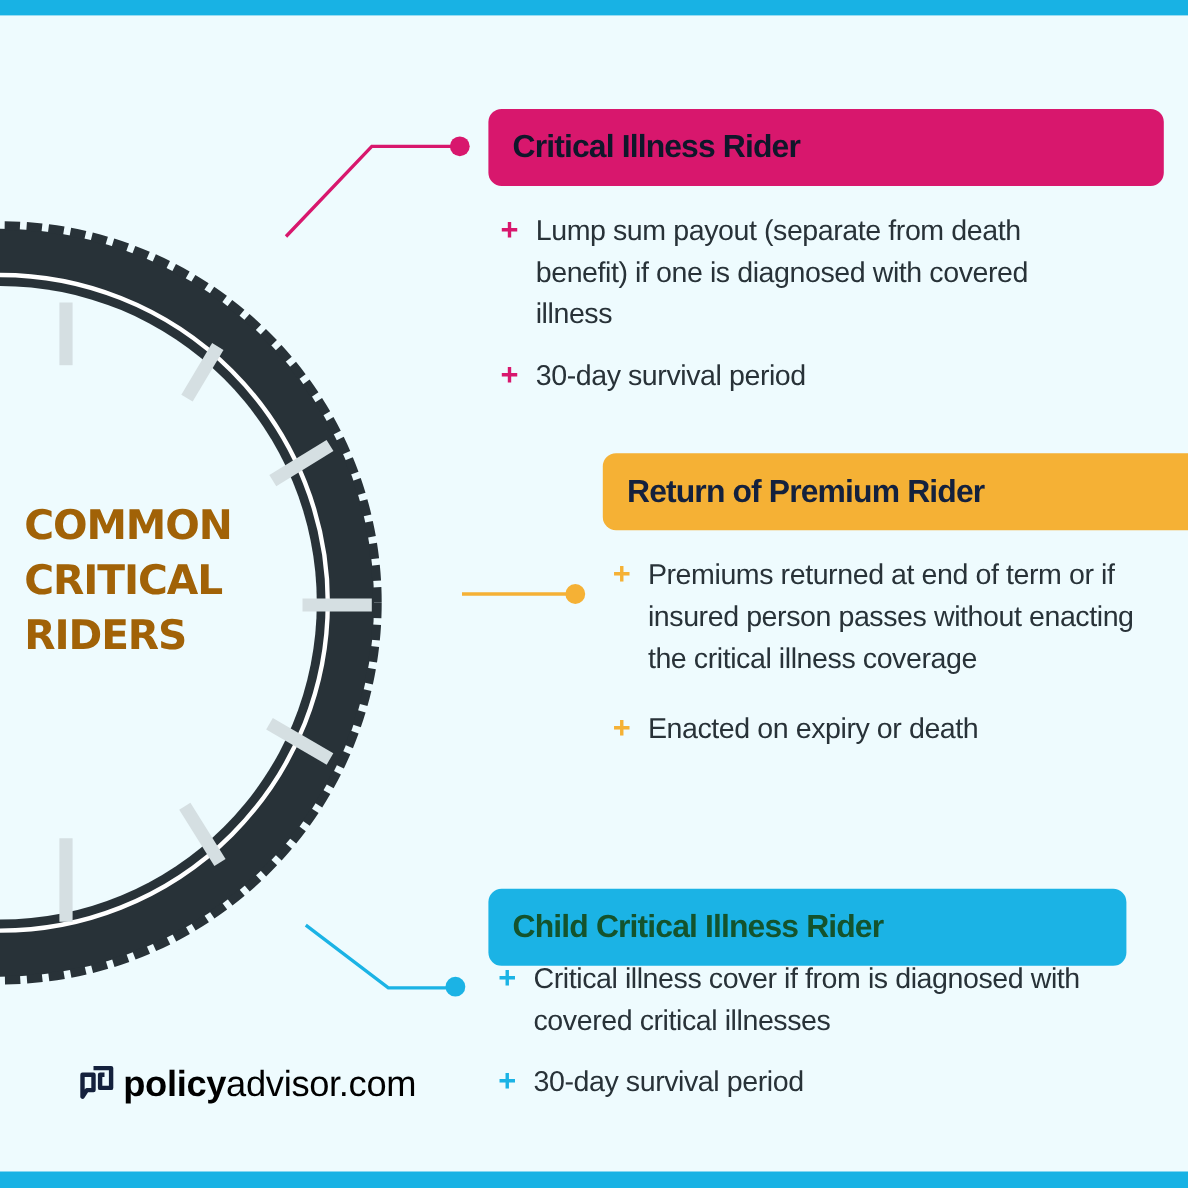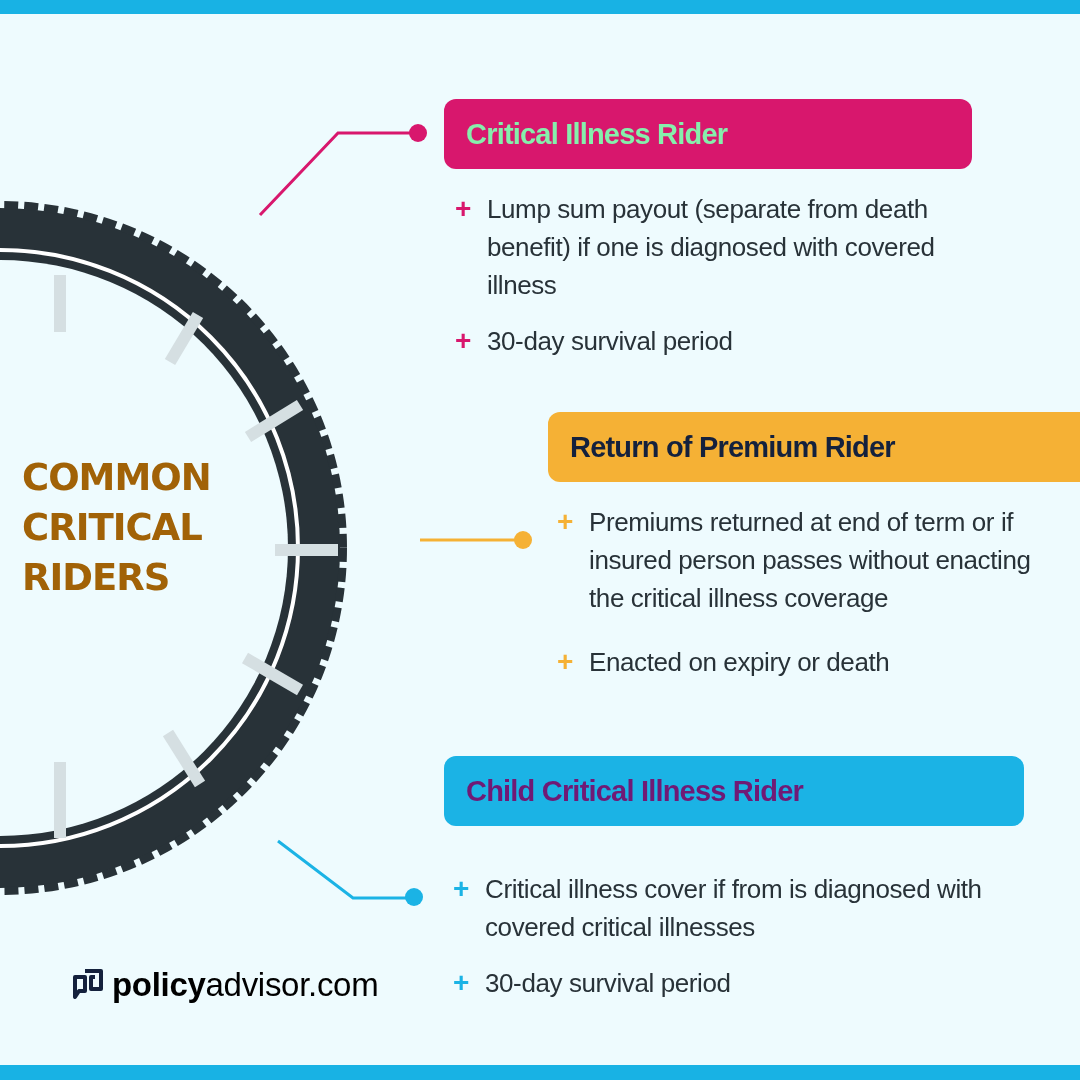--- a/index.html
+++ b/index.html
@@ -4,23 +4,23 @@
 <style>
   html, body { margin:0; padding:0; }
   body { width:1080px; height:1080px; position:relative; overflow:hidden; background:#eefbfe; font-family:"Liberation Sans", sans-serif; }
   .band { position:absolute; left:0; width:1080px; background:#18b2e4; }
   .band.top { top:0; height:14px; }
   .band.bottom { top:1065px; height:15px; }
   svg.art { position:absolute; left:0; top:0; }
   .title { position:absolute; left:22px; top:453px; font-family:"DejaVu Sans", sans-serif; font-weight:bold; font-size:37px; line-height:50px; color:#a16207; letter-spacing:-1px; }
   .title div { white-space:nowrap; }
   .pill { position:absolute; height:70px; border-radius:12px; box-sizing:border-box; padding-left:22px; display:flex; align-items:center; font-weight:bold; font-size:29px; letter-spacing:-0.8px; }
-  .pill.pink { left:444px; top:99px; width:528px; background:#d8176d; color:#86efac; }
+  .pill.pink { left:444px; top:99px; width:614px; background:#d8176d; color:#0f172a; }
   .pill.orange { left:548px; top:412px; width:580px; background:#f5b135; color:#14213d; }
-  .pill.blue { left:444px; top:756px; width:580px; background:#1bb3e5; color:#701a75; }
+  .pill.blue { left:444px; top:808px; width:580px; background:#1bb3e5; color:#14532d; }
   .list { position:absolute; margin:0; padding:0; list-style:none; color:#283238; font-size:26px; line-height:38px; letter-spacing:-0.4px; }
   .list li { position:relative; padding-left:32px; }
   .list li .plus { position:absolute; left:0; top:0; font-weight:bold; font-size:28px; }
   .list.pink { left:455px; top:190px; width:540px; }
   .list.pink .plus { color:#d8176d; }
   .list.orange { left:557px; top:503px; width:490px; }
   .list.orange .plus { color:#f5b135; }
   .list.blue { left:453px; top:870px; width:560px; }
   .list.blue .plus { color:#1bb3e5; }
   .gap { height:18px; }

